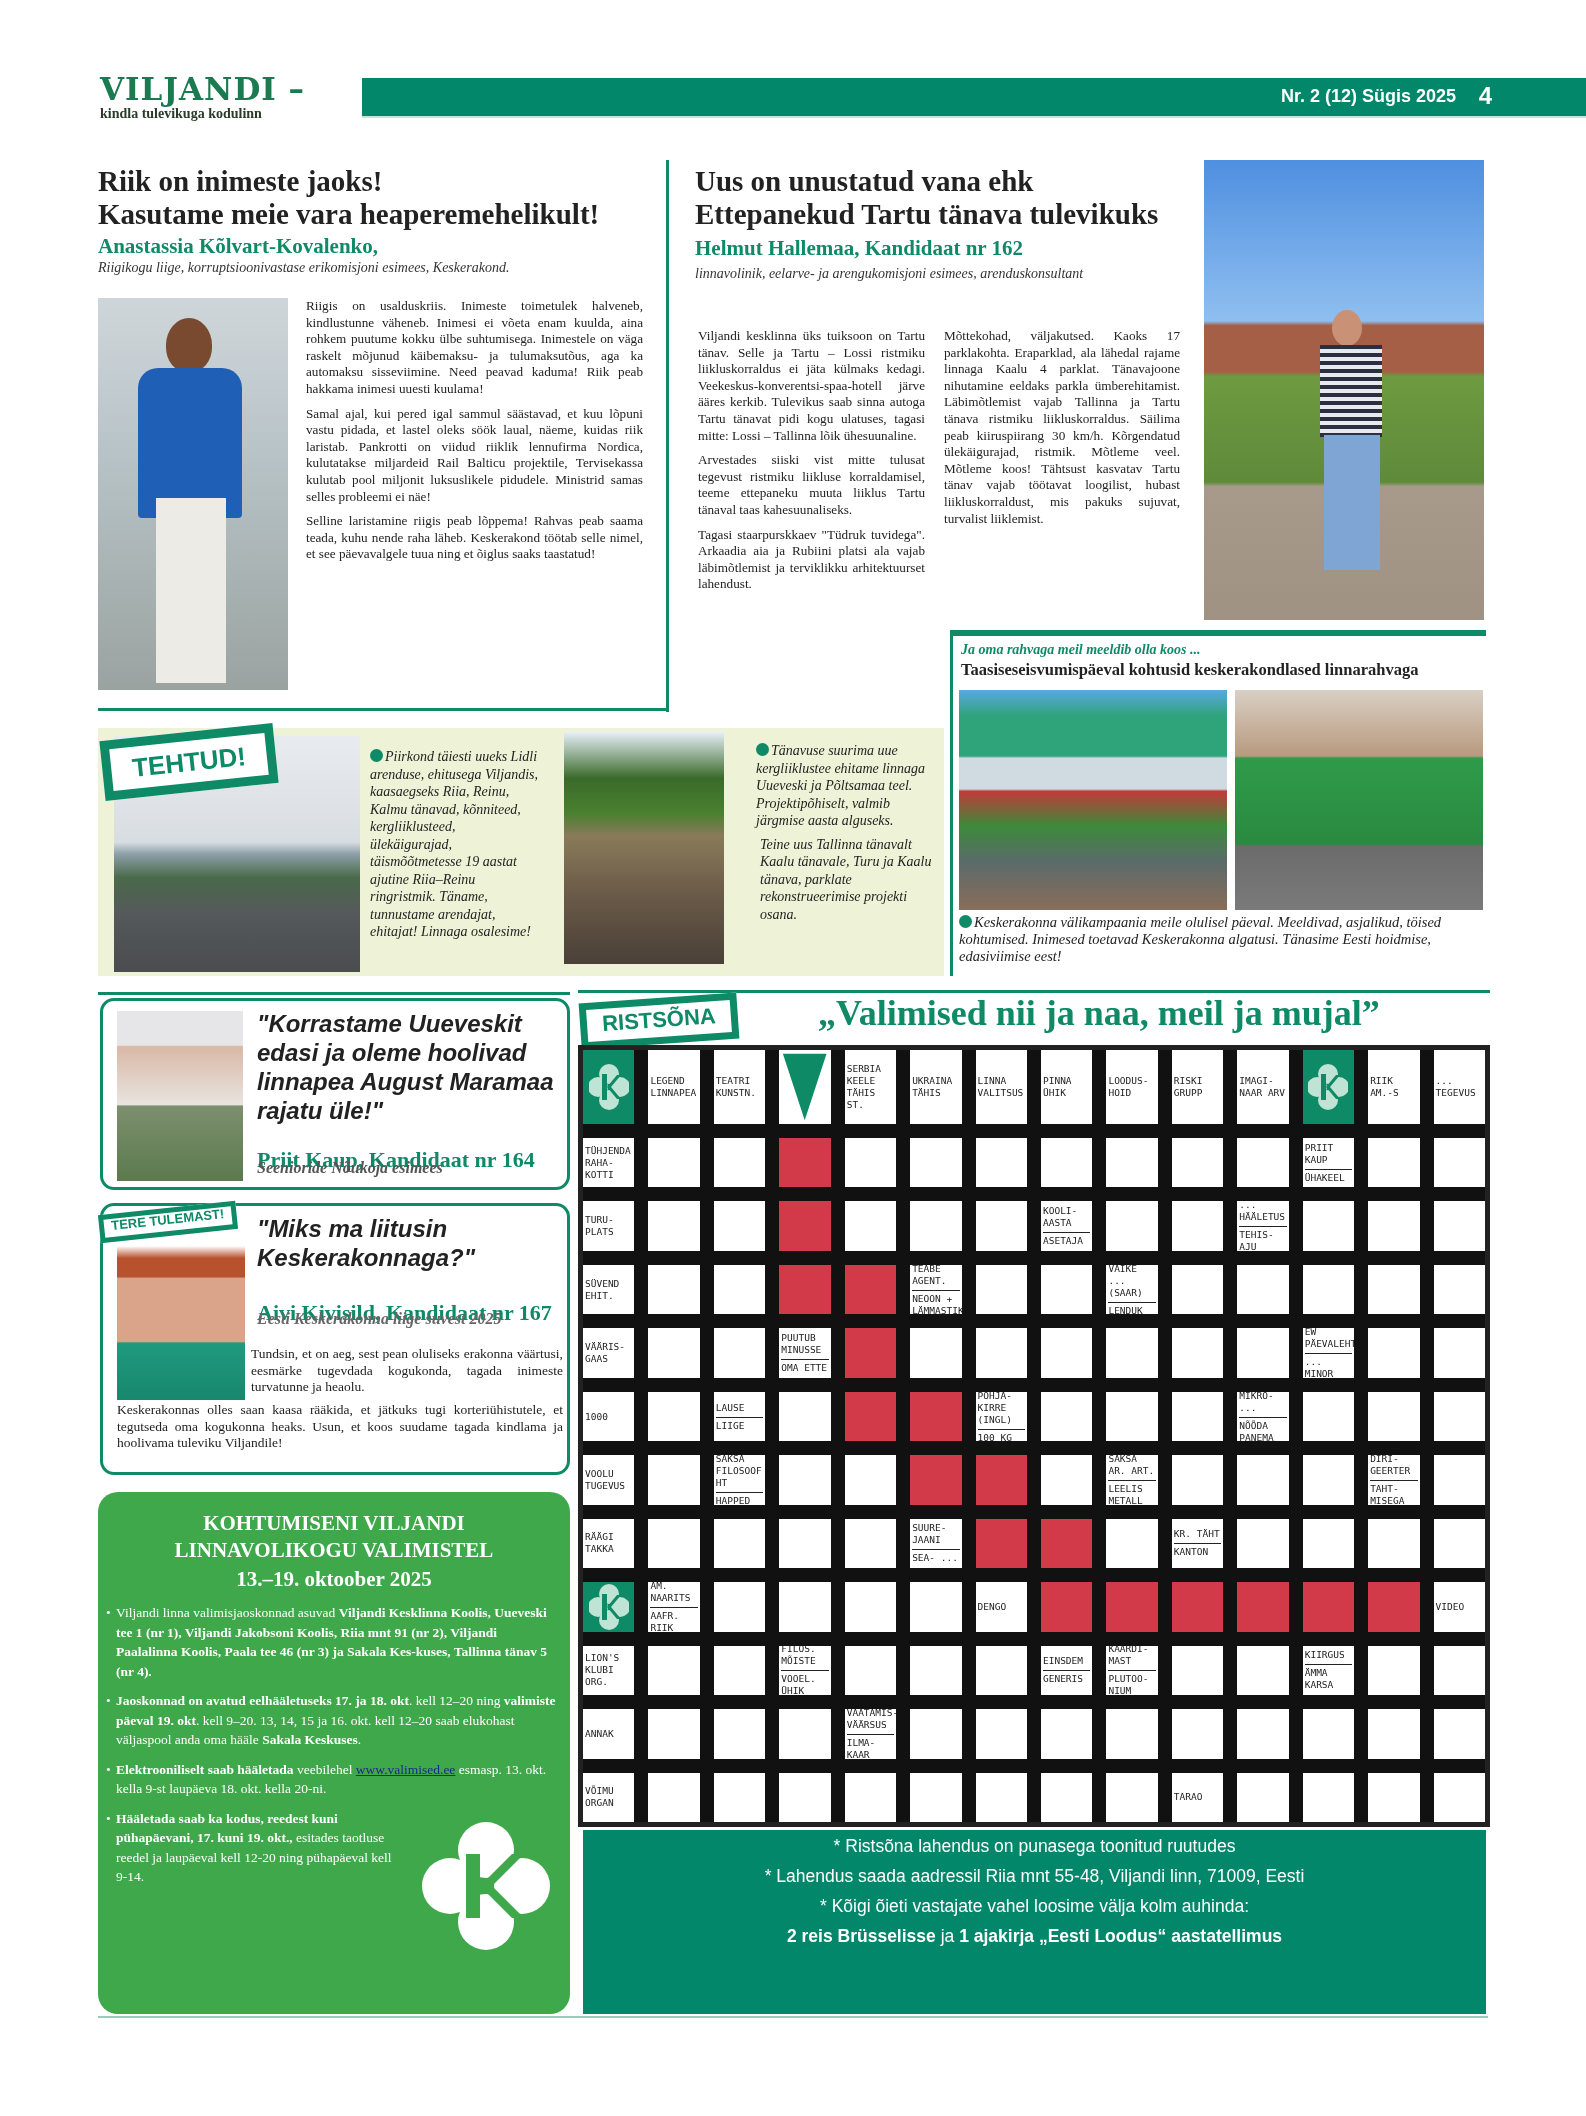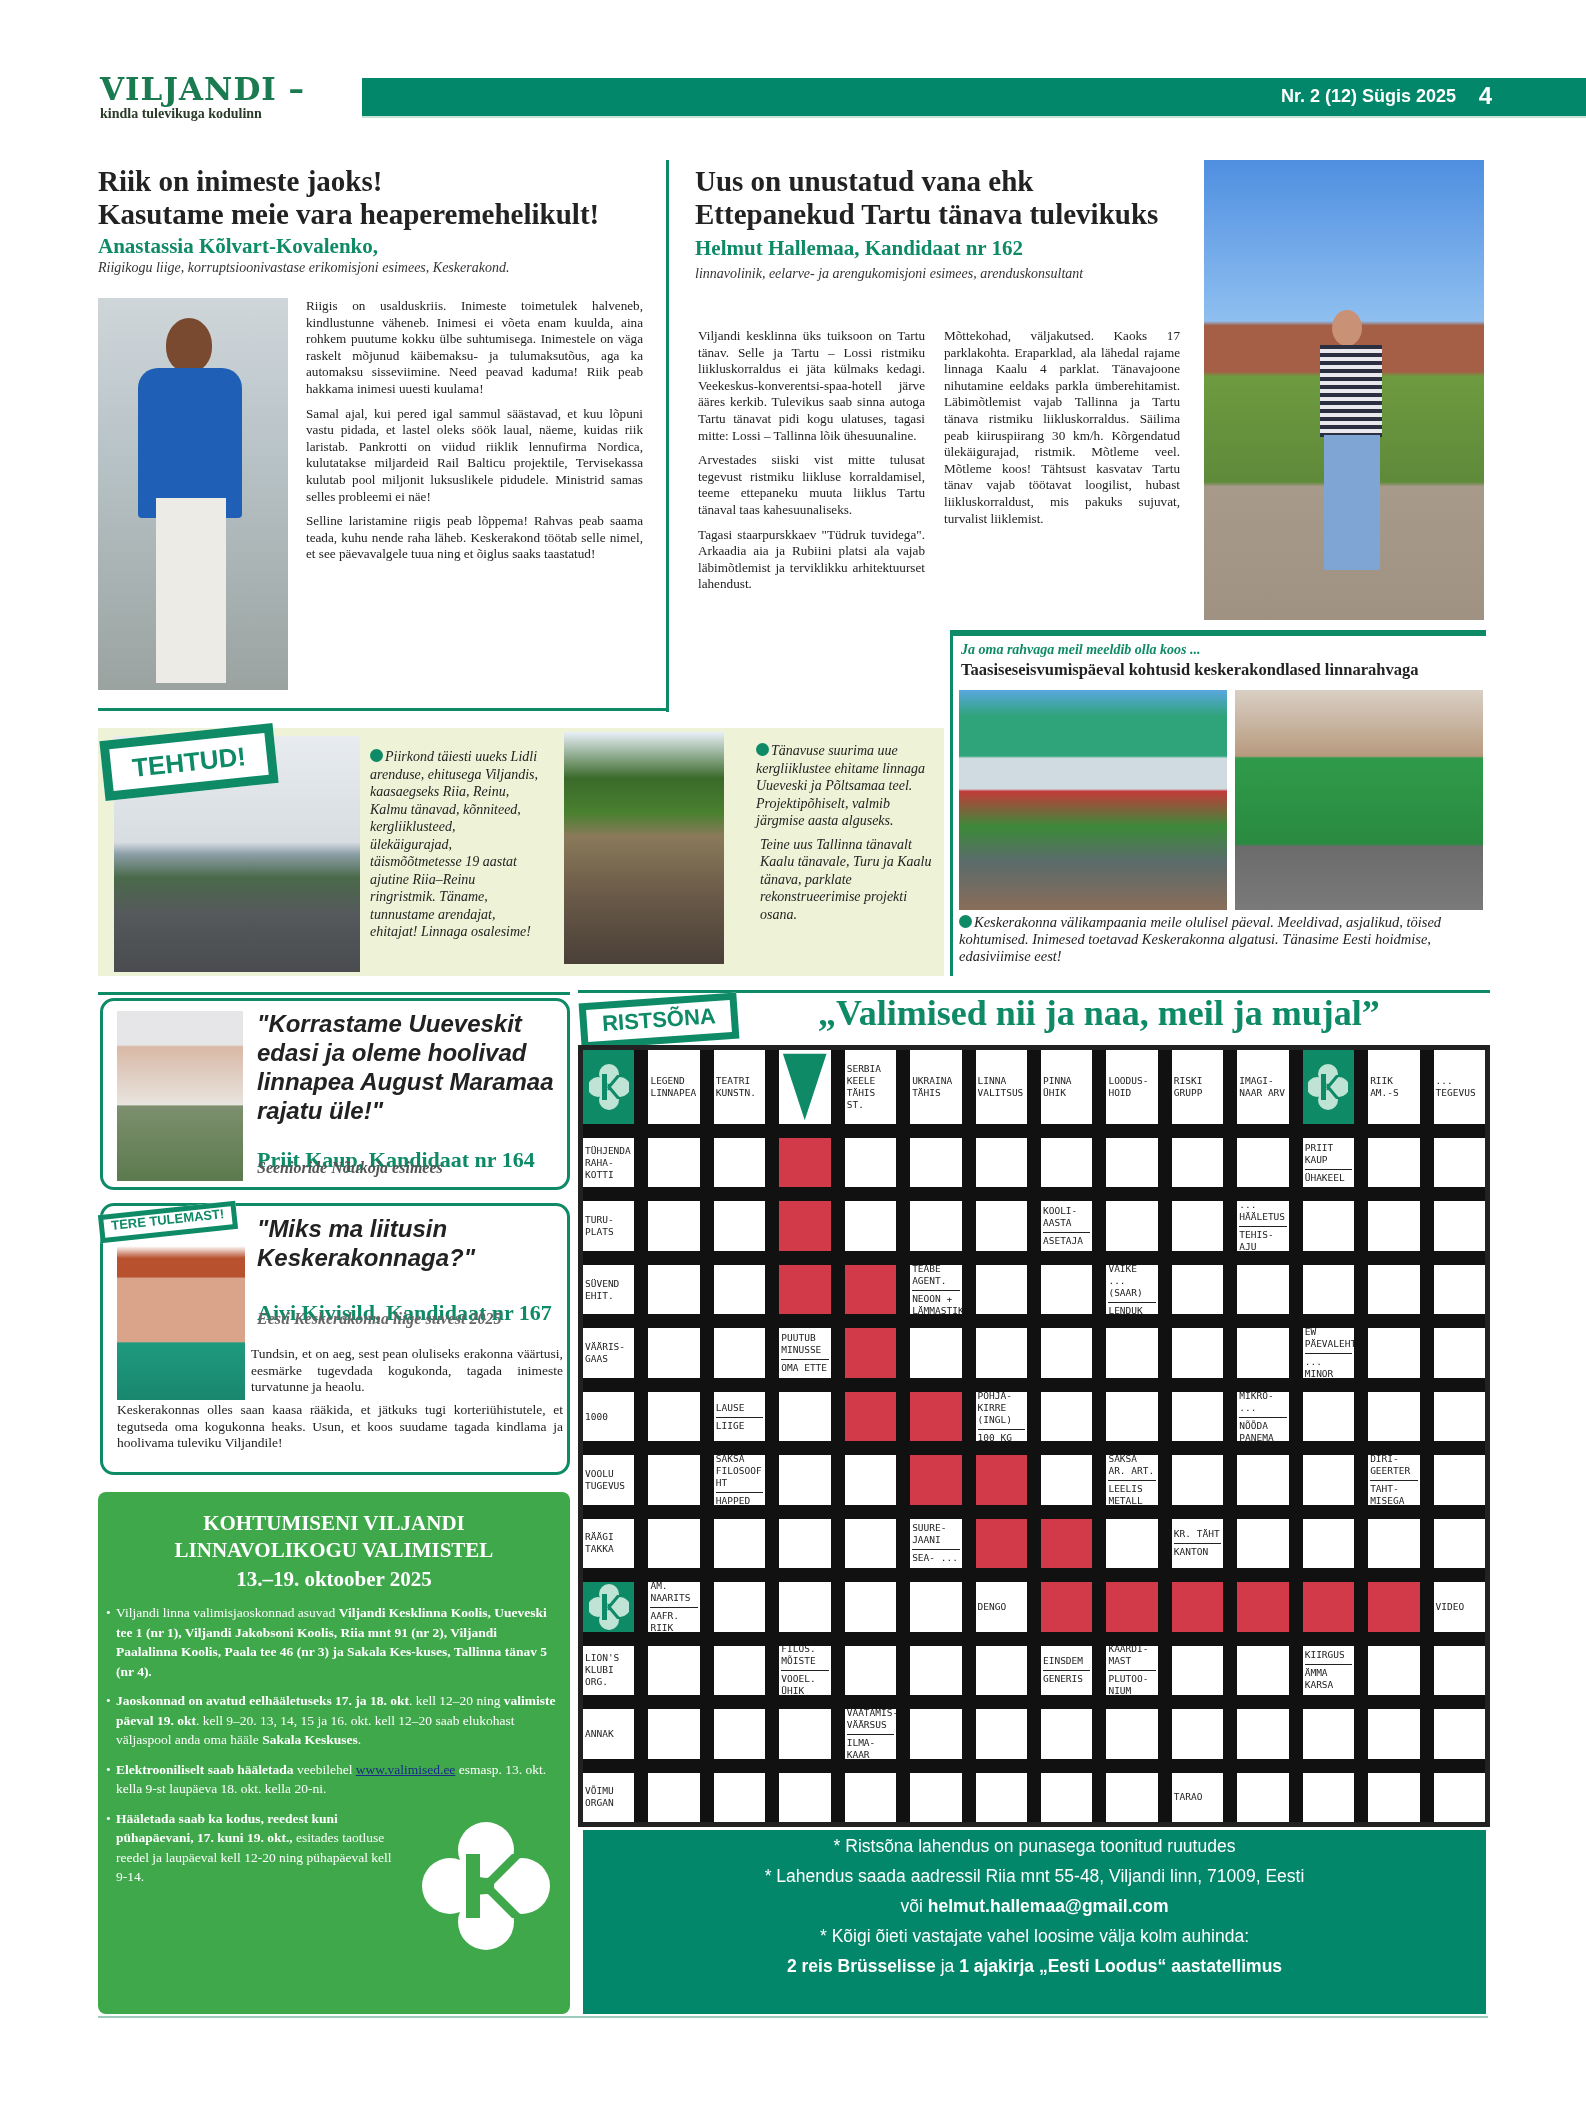--- a/index.html
+++ b/index.html
@@ -31,21 +31,21 @@
   .dot { display: inline-block; width: 13px; height: 13px; border-radius: 50%; background: #0e8a66; vertical-align: -1px; margin-right: 2px; }
 
   
   .event-box { left: 950px; top: 630px; width: 536px; height: 346px; border-top: 6px solid #0e8a66; border-left: 3px solid #0e8a66; }
 
   
   .card { border: 3px solid #0e8a66; border-radius: 14px; background: #fff; }
   .quote { font-family: "Liberation Sans", sans-serif; font-weight: bold; font-style: italic; font-size: 24px; line-height: 29px; color: #222; }
 
   
-  .infobox { left: 98px; top: 1492px; width: 472px; height: 522px; background: #3fa84a; border-radius: 8px; color: #fff; }
+  .infobox { left: 98px; top: 1492px; width: 472px; height: 522px; background: #3fa84a; border-radius: 20px; color: #fff; }
   .info-title { font-family: "Liberation Serif", serif; font-weight: bold; font-size: 21px; line-height: 27px; text-align: center; }
   .info-item { font-family: "Liberation Serif", serif; font-size: 13.5px; line-height: 19.5px; }
   .info-item b { font-weight: bold; }
 
   
   .cw-frame { left: 578px; top: 1045px; width: 912px; height: 782px; background: #222; }
   .cw-grid { position: absolute; left: 5px; top: 5px; width: 902px; height: 772px; display: grid; grid-template-columns: repeat(14, 1fr); grid-template-rows: 74px repeat(11, 1fr); gap: 14px; background: #111; }
   .cell { background: #fff; position: relative; font-family: "DejaVu Sans Mono", monospace; font-size: 9.5px; line-height: 12px; color: #222; padding: 2px 2px; overflow: hidden; text-transform: uppercase; }
   .cell.red { background: #d23a4a; }
   .cell.logo { background: #0e8a66; display: flex; align-items: center; justify-content: center; }
@@ -448,18 +448,17 @@
       <div class="cell"></div>
       <div class="cell"></div>
       <div class="cell"></div>
       <div class="cell"></div>
     </div>
 </div>
 
 <div class="abs cw-foot">
   <div>* Ristsõna lahendus on punasega toonitud ruutudes</div>
   <div>* Lahendus saada aadressil Riia mnt 55-48, Viljandi linn, 71009, Eesti</div>
-  <div><span>või </span><b>helmut.hallemaa@gmail.com</b></div>
   <div>* Kõigi õieti vastajate vahel loosime välja kolm auhinda:</div>
   <div><b>2 reis Brüsselisse</b><span> ja </span><b>1 ajakirja „Eesti Loodus“ aastatellimus</b></div>
 </div>
 
 <div class="abs bottom-rule"></div>
 
 </body></html>

